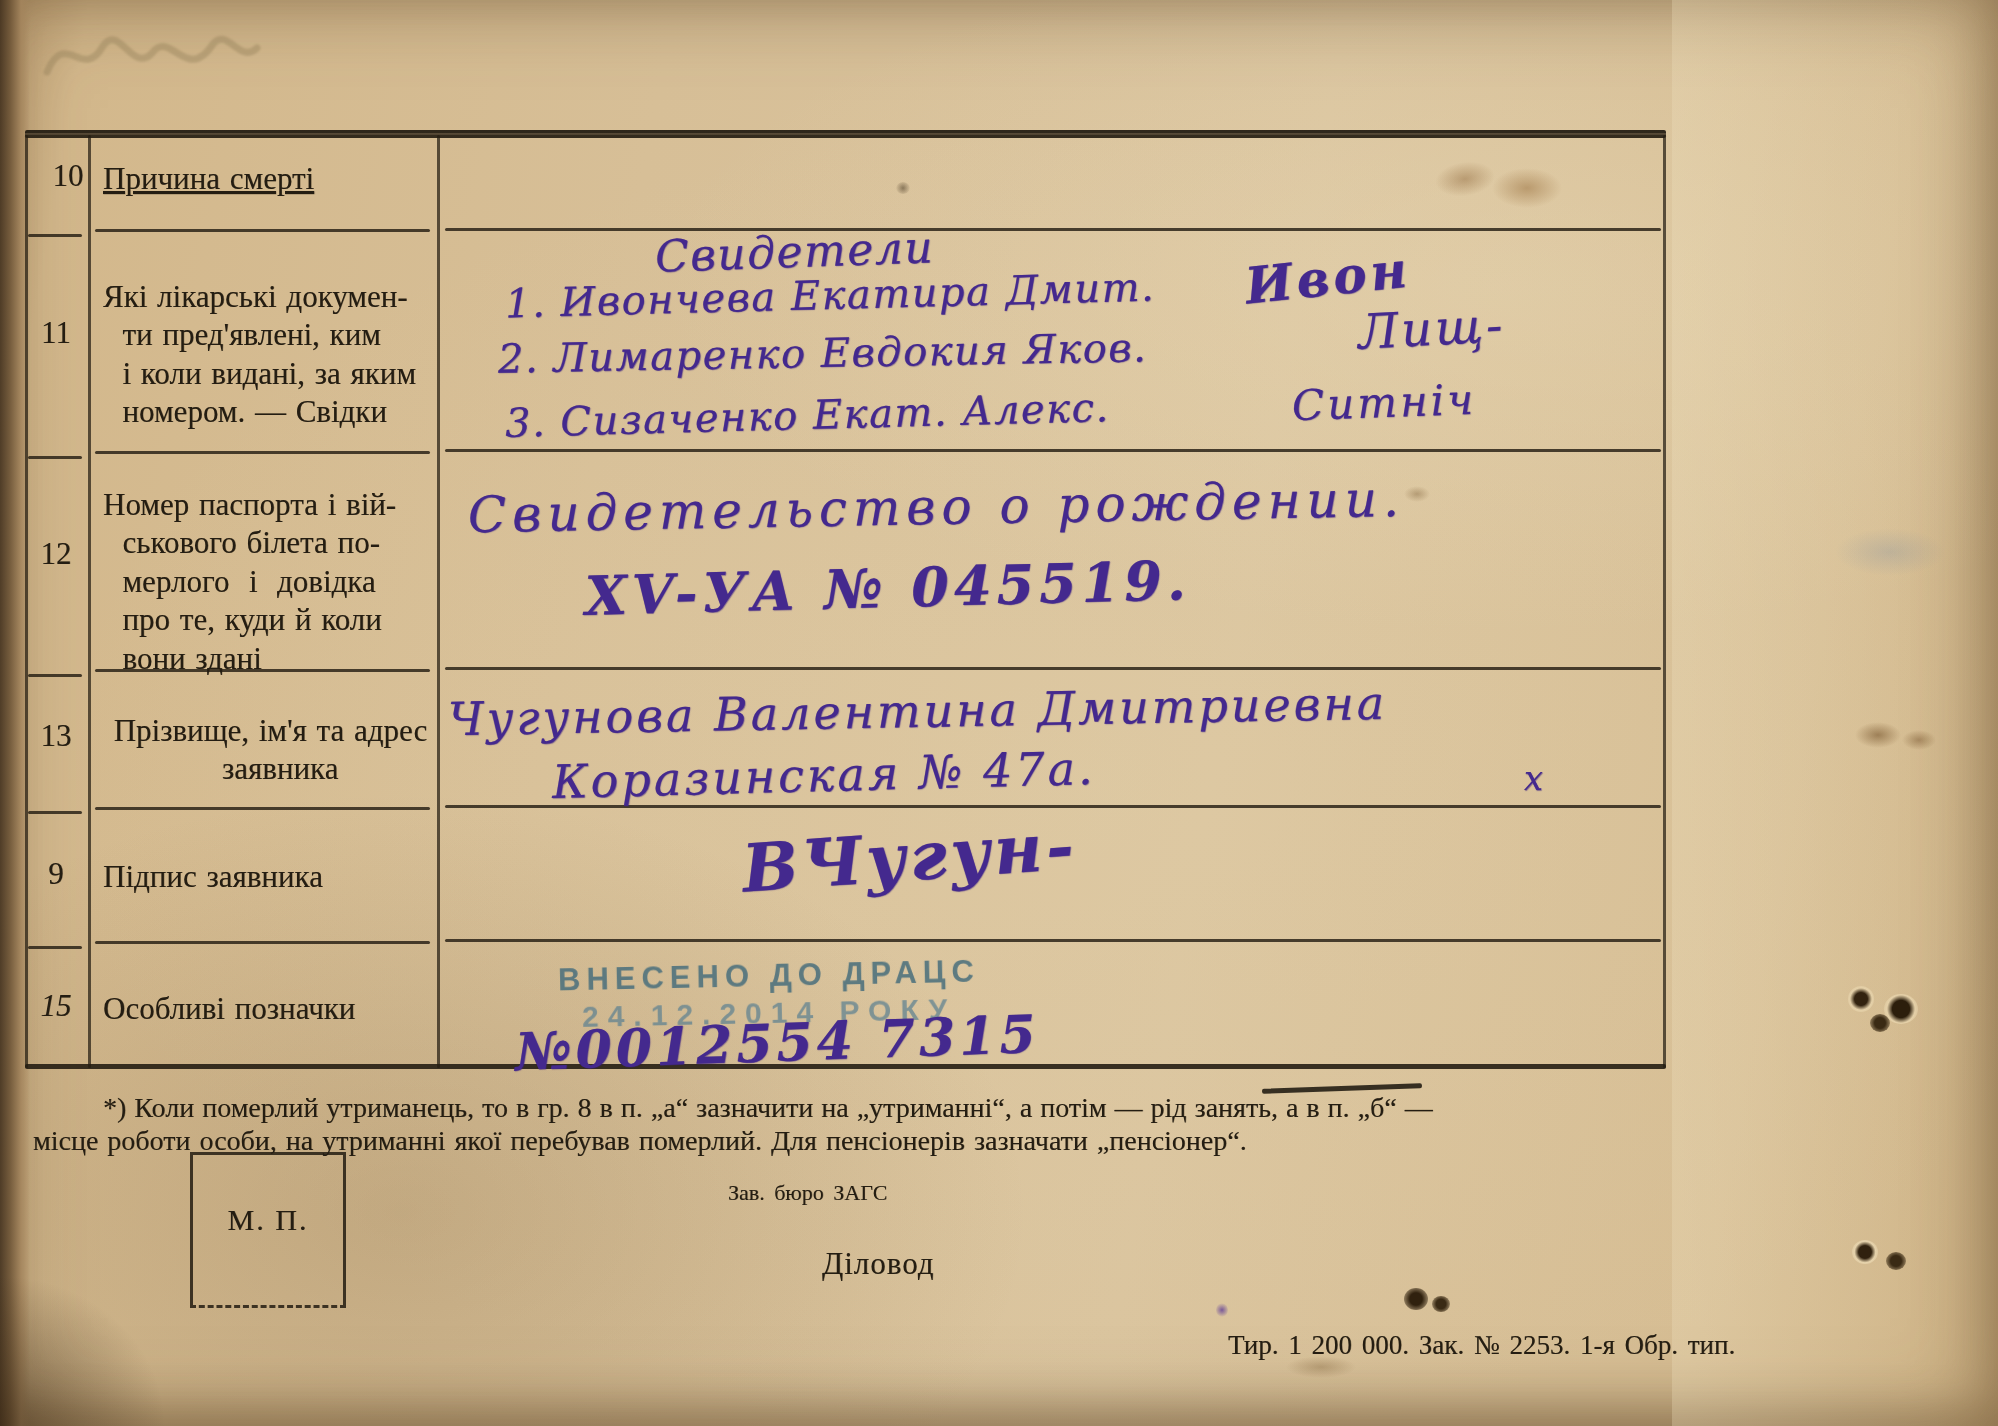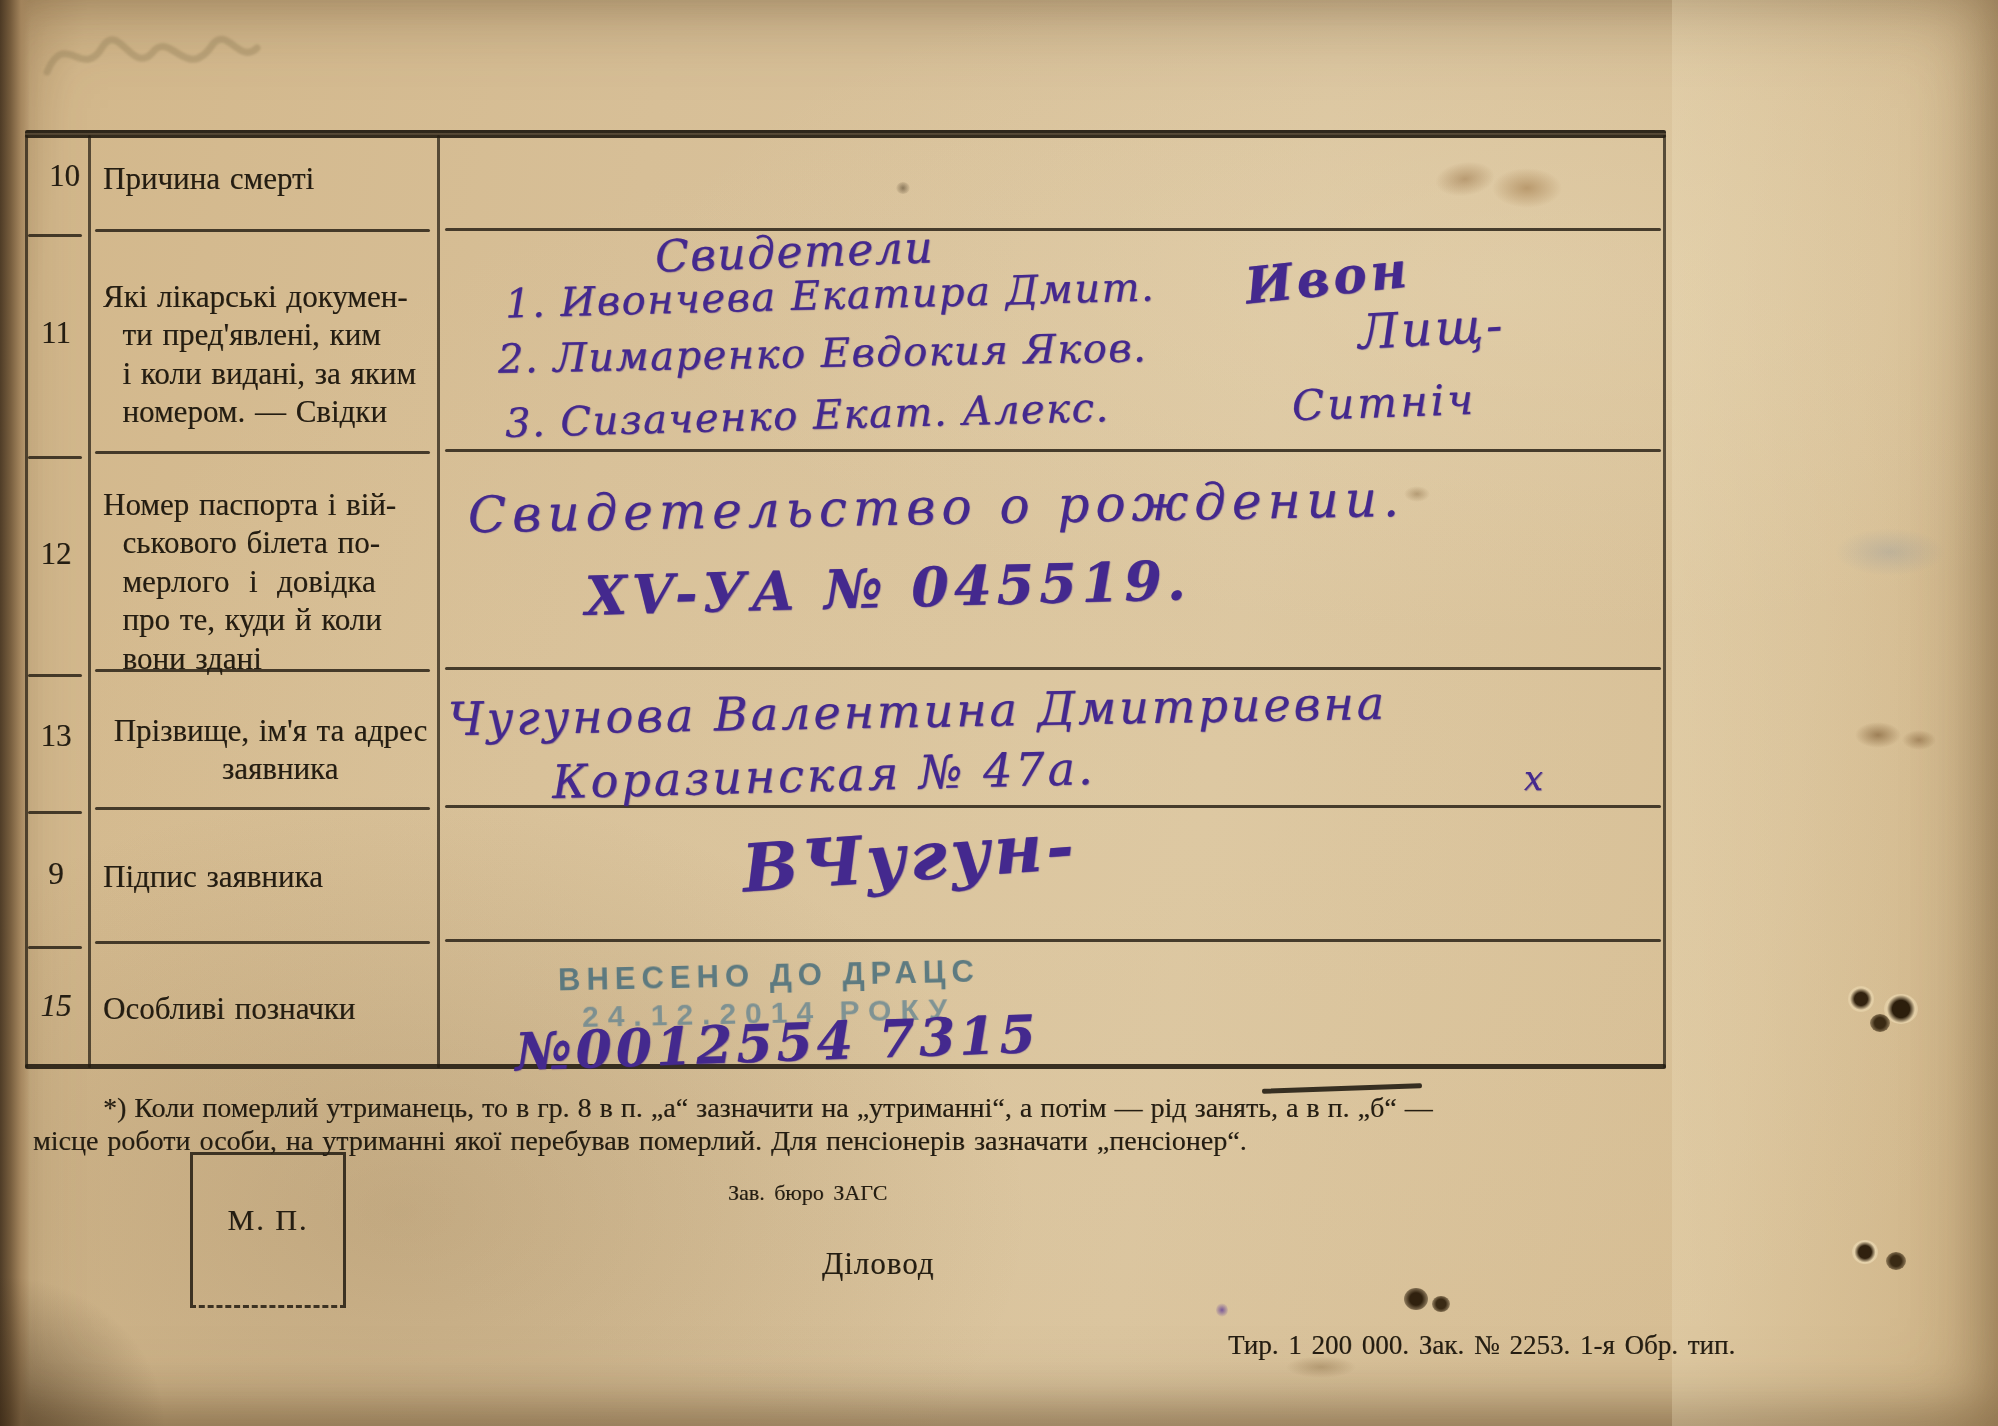--- a/index.html
+++ b/index.html
@@ -65,22 +65,22 @@
 <div class="hline" style="left:445px;top:667px;width:1216px;"></div>
 
 <div class="hline" style="left:28px;top:811px;width:54px;"></div>
 <div class="hline" style="left:95px;top:807px;width:335px;"></div>
 <div class="hline" style="left:445px;top:805px;width:1216px;"></div>
 
 <div class="hline" style="left:28px;top:946px;width:54px;"></div>
 <div class="hline" style="left:95px;top:941px;width:335px;"></div>
 <div class="hline" style="left:445px;top:939px;width:1216px;"></div>
 
-<div class="pr row-num" style="left:20px;top:158px;text-align:right;">10</div>
-<div class="pr row-label" style="left:103px;top:160px;width:330px;">Причина смерті</div>
+<div class="pr row-num" style="left:38px;top:158px;">10</div>
+<div class="pr row-label" style="left:103px;top:160px;width:330px;text-decoration:underline;">Причина смерті</div>
 
 <div class="pr row-num" style="left:26px;top:315px;">11</div>
 <div class="pr row-label" style="left:103px;top:278px;width:335px;">Які лікарські докумен-
   ти пред'явлені, ким
   і коли видані, за яким
   номером. — Свідки</div>
 
 <div class="pr row-num" style="left:26px;top:536px;">12</div>
 <div class="pr row-label" style="left:103px;top:486px;width:335px;">Номер паспорта і вій-
   ськового білета по-

